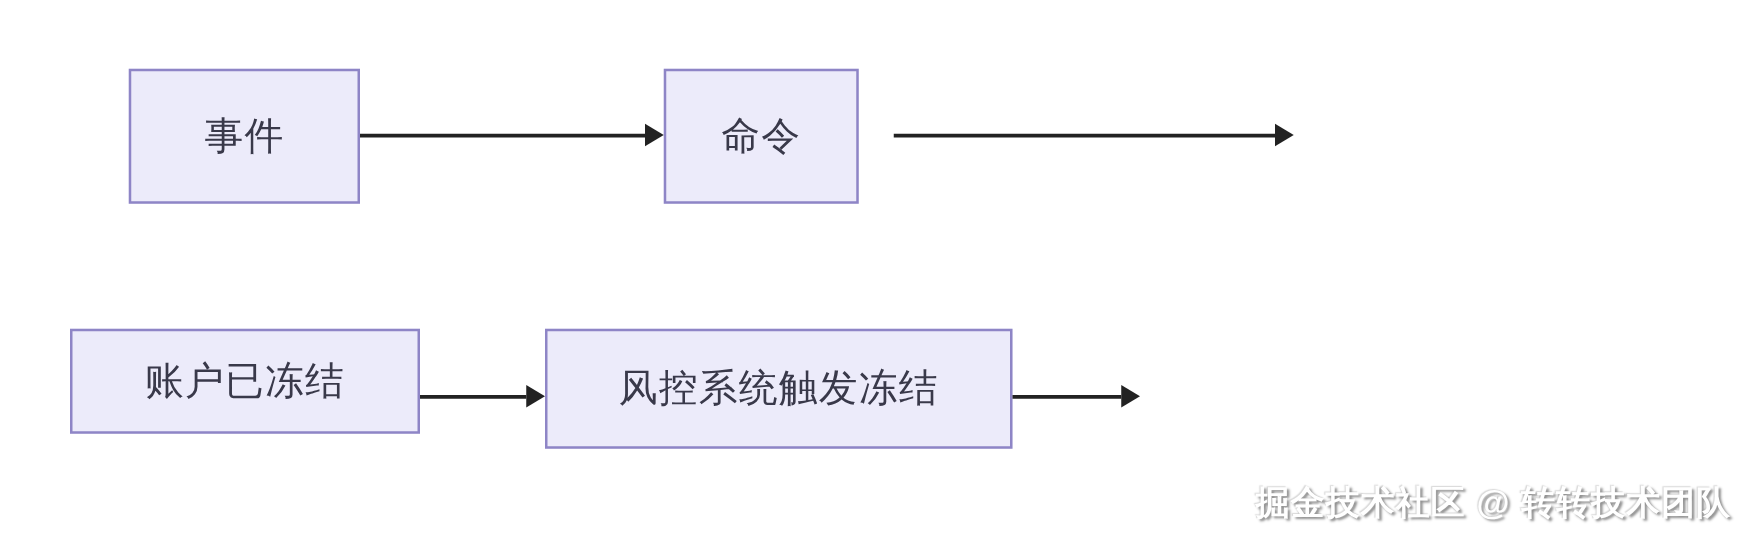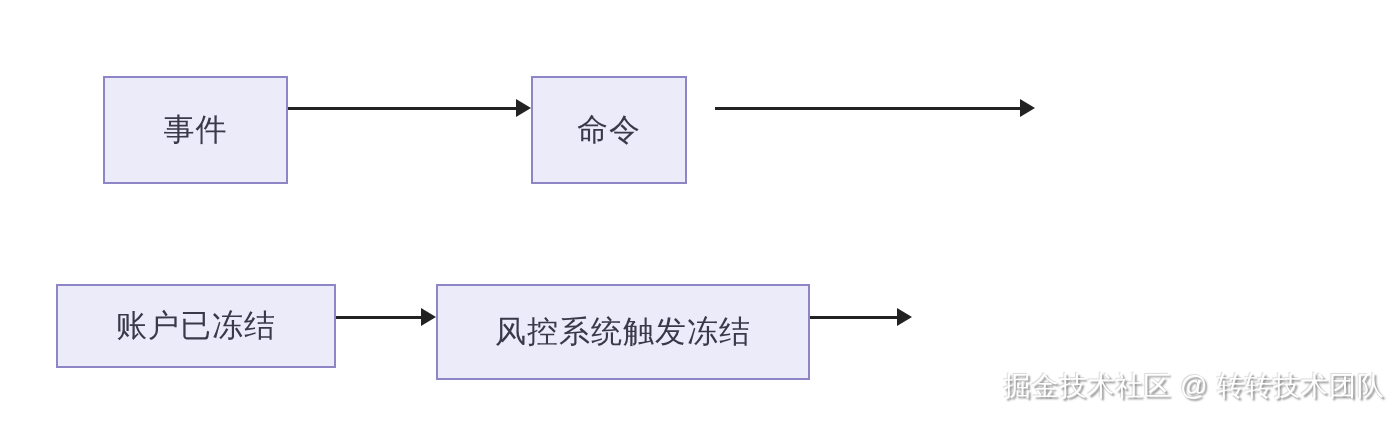--- a/index.html
+++ b/index.html
@@ -22,36 +22,35 @@
   }
   .node{
     position:absolute;
     background:var(--box-fill);
     border:2px solid var(--box-border);
     display:flex;align-items:center;justify-content:center;
     color:var(--box-text);
     font-size:31px;
     letter-spacing:1px;
     white-space:nowrap;
-    margin-top:21px;
   }
   .arrow{
     position:absolute;height:20px;
     display:flex;align-items:center;
   }
   .arrow .shaft{flex:1;height:3px;background:var(--arrow-color);}
   .arrow .head{
     width:0;height:0;
     border-top:9px solid transparent;
     border-bottom:9px solid transparent;
     border-left:15px solid var(--arrow-color);
   }
   .watermark{
-    position:absolute;right:13px;bottom:24px;
-    font-size:27px;font-weight:normal;letter-spacing:1px;
+    position:absolute;right:13px;bottom:8px;
+    font-size:27px;font-weight:bold;letter-spacing:1px;
     color:var(--watermark-color);
     text-shadow:2px 2px 2px var(--watermark-shadow), -1px -1px 1px #d8d8d8;
     white-space:nowrap;
   }
 </style>
 </head>
 <body>
 
 <div class="canvas">
 

